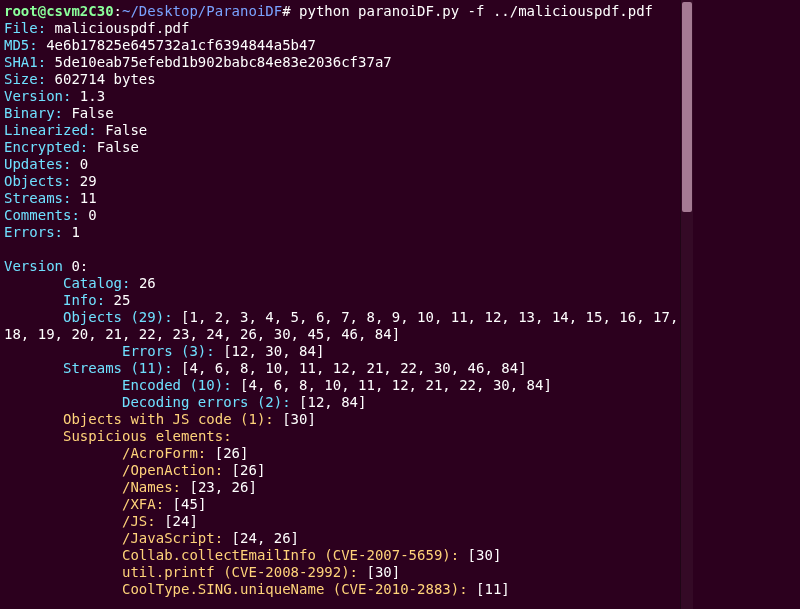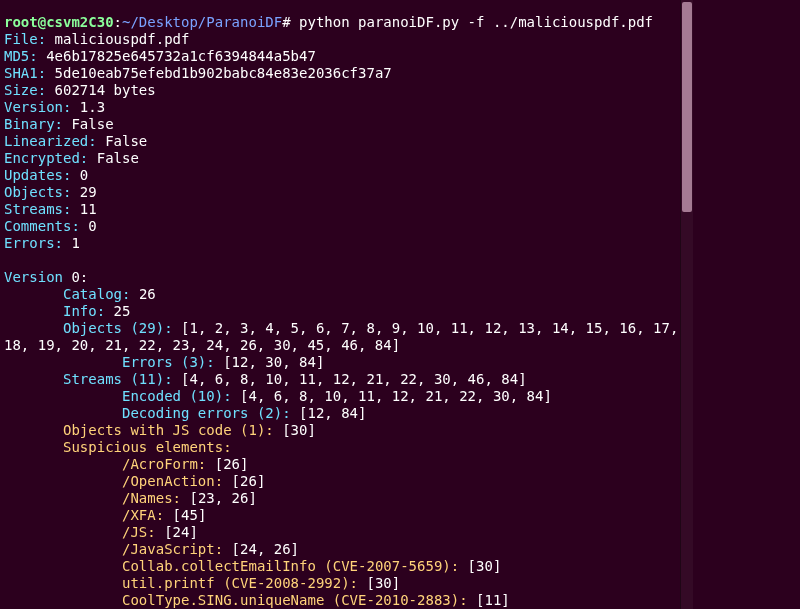--- a/index.html
+++ b/index.html
@@ -10,21 +10,21 @@
     overflow: hidden;
     background: #2c001e;
     font-family: "DejaVu Sans Mono", "Ubuntu Mono", Consolas, monospace;
     font-size: 14px;
     line-height: 17px;
   }
   #terminal {
     box-sizing: border-box;
     width: 693px;
     height: 609px;
-    padding: 14px 4px;
+    padding: 3px 4px;
     color: #ffffff;
     white-space: pre-wrap;
     word-break: break-all;
     background: #2c001e;
     position: relative;
   }
   .k  { color: #6fe0ff; }   
   .g  { color: #8bff9b; font-weight: bold; } 
   .y  { color: #ffd37a; }   
   .b  { color: #7aa2ff; }   

